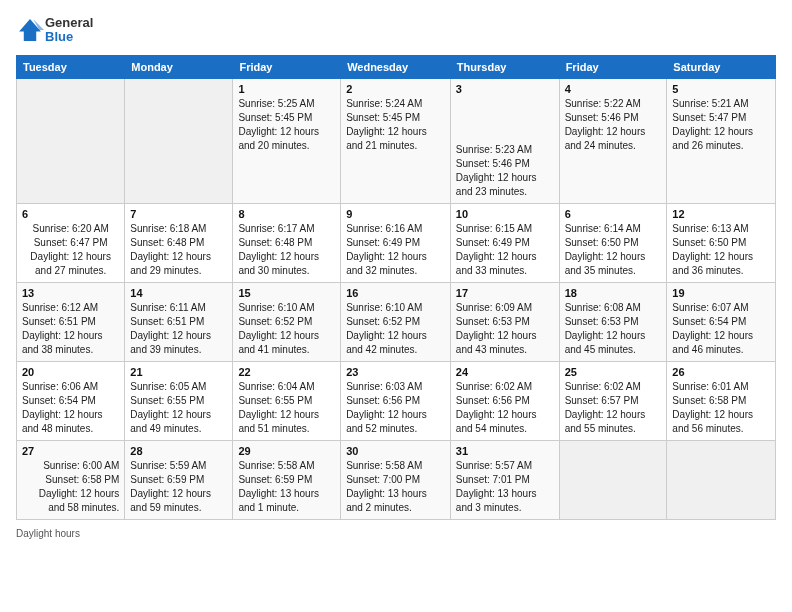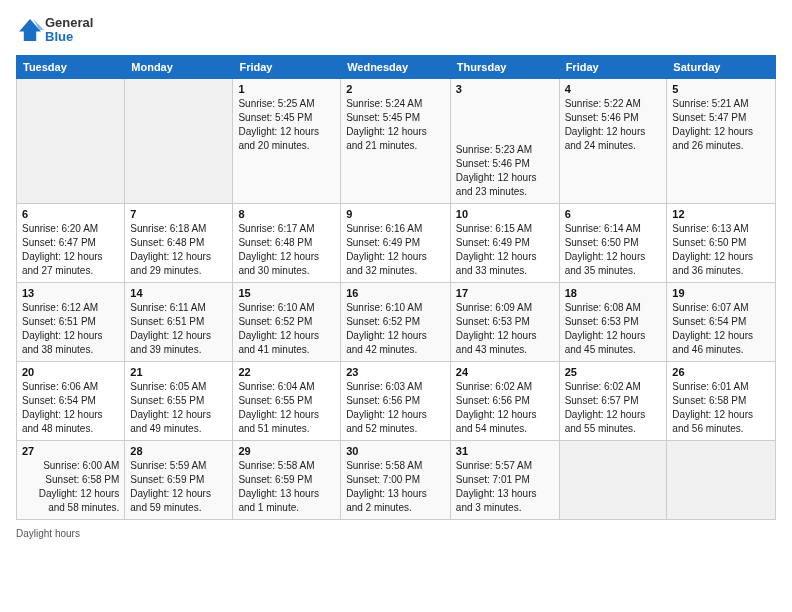--- a/index.html
+++ b/index.html
@@ -162,21 +162,21 @@
           <td>
             <span class="day-num">5</span>
             <div class="day-info" style="white-space: pre-line;">Sunrise: 5:21 AM
 Sunset: 5:47 PM
 Daylight: 12 hours and 26 minutes.</div>
           </td>
         </tr>
         <tr>
           <td>
             <span class="day-num">6</span>
-            <div class="day-info" style="white-space: pre-line;">Sunrise: 6:20 AM
+            <div class="day-info" style="white-space: pre-line; text-align: center;">Sunrise: 6:20 AM
 Sunset: 6:47 PM
 Daylight: 12 hours and 27 minutes.</div>
           </td>
           <td>
             <span class="day-num">7</span>
             <div class="day-info" style="white-space: pre-line;">Sunrise: 6:18 AM
 Sunset: 6:48 PM
 Daylight: 12 hours and 29 minutes.</div>
           </td>
           <td>

